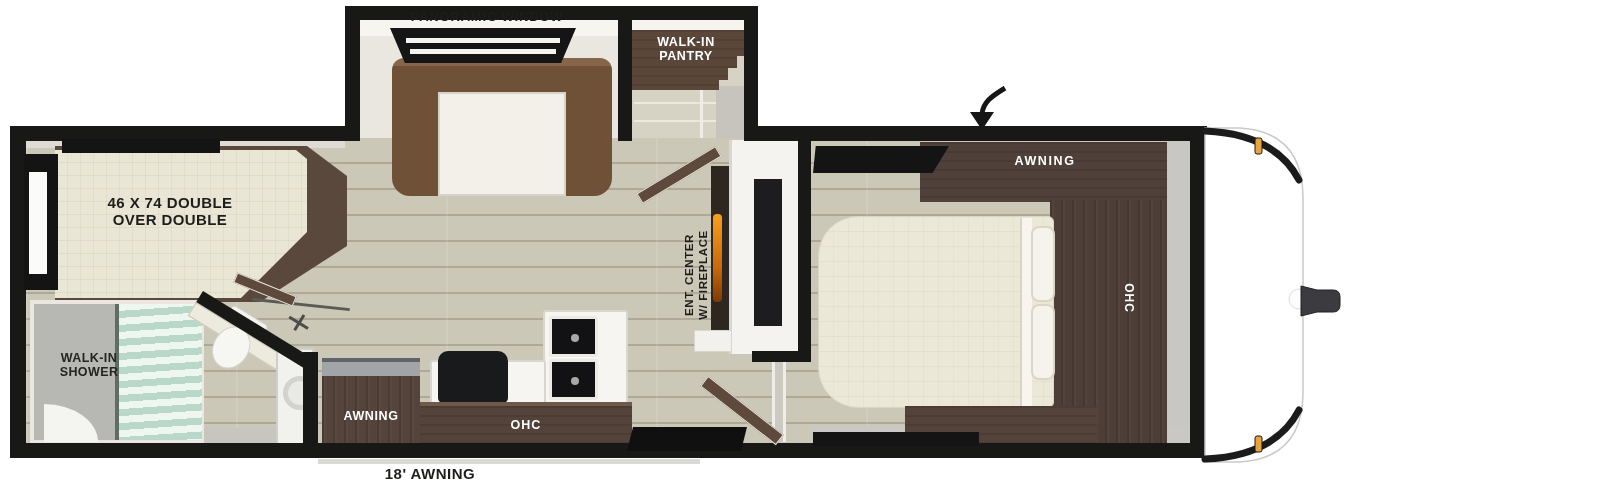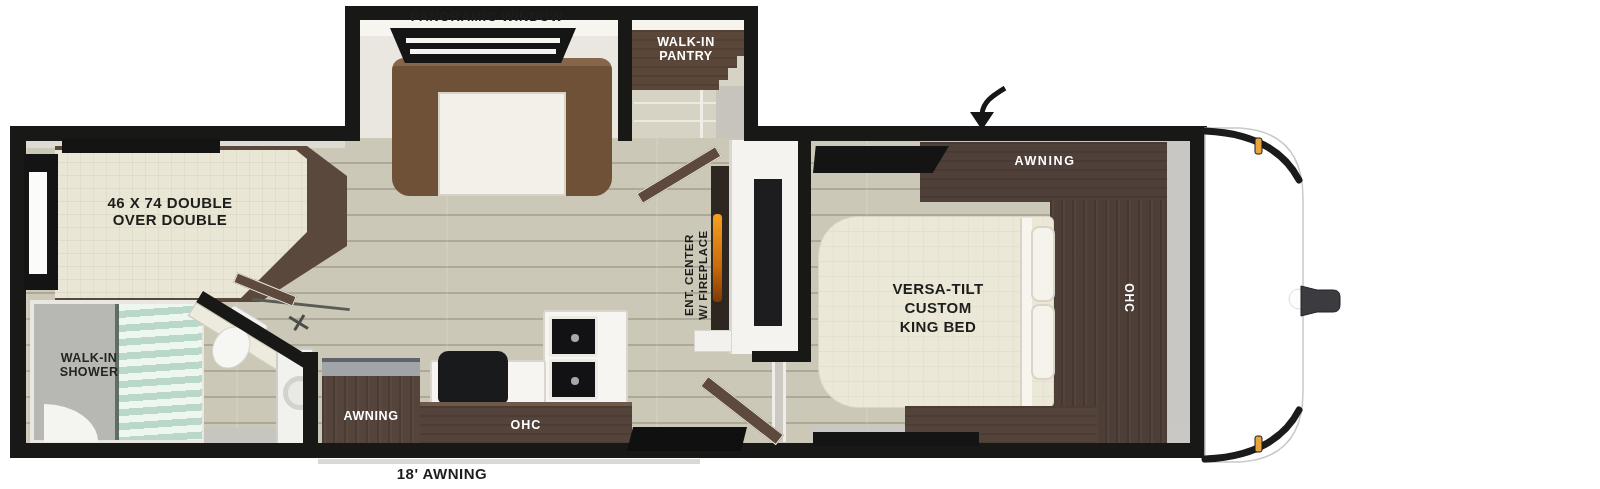--- a/index.html
+++ b/index.html
@@ -131,31 +131,28 @@
   <div class="el doorp" style="left:694px;top:404px;width:96px;height:13px;transform:rotate(38deg);"></div>
   <div class="el" style="left:630px;top:427px;width:114px;height:24px;background:#101010;transform:skewX(-14deg);"></div>
 
   <div class="lb" style="left:377px;top:8px;width:220px;height:18px;font-size:13px;letter-spacing:.8px;">PANORAMIC WINDOW</div>
   <div class="lb white" style="left:636px;top:30px;width:100px;height:38px;font-size:12.5px;letter-spacing:.6px;">WALK-IN
 PANTRY</div>
   <div class="lb" style="left:70px;top:190px;width:200px;height:42px;font-size:15px;line-height:17px;">46 X 74 DOUBLE
 OVER DOUBLE</div>
   <div class="lb" style="left:34px;top:344px;width:110px;height:42px;font-size:12.5px;color:#242422;">WALK-IN
 SHOWER</div>
-  <div class="lb" style="left:848px;top:272px;width:180px;height:70px;font-size:15px;line-height:19px;">VERSA-TILT
-CUSTOM
-KING BED</div>
   <div class="lb white" style="left:965px;top:152px;width:160px;height:18px;font-size:12.5px;letter-spacing:1.6px;">AWNING</div>
   <div class="lb white" style="left:1070px;top:290px;width:116px;height:16px;font-size:12px;letter-spacing:1px;transform:rotate(90deg);">OHC</div>
   <div class="lb white" style="left:420px;top:417px;width:212px;height:16px;font-size:12.5px;letter-spacing:1px;">OHC</div>
   <div class="lb white" style="left:322px;top:408px;width:98px;height:16px;font-size:12.5px;letter-spacing:.6px;">AWNING</div>
   <div class="lb" style="left:616px;top:258px;width:160px;height:34px;font-size:11.5px;line-height:14px;letter-spacing:.6px;transform:rotate(-90deg);">ENT. CENTER
 W/ FIREPLACE</div>
   <div class="el" style="left:318px;top:459px;width:382px;height:5px;background:#d9d9d5;"></div>
-  <div class="lb" style="left:342px;top:464px;width:200px;height:20px;font-size:15px;letter-spacing:.5px;">18' AWNING</div>
+  <div class="lb" style="left:330px;top:464px;width:200px;height:20px;font-size:15px;letter-spacing:.5px;">18' AWNING</div>
 
   <svg style="position:absolute;left:960px;top:86px;" width="60" height="48" viewBox="0 0 60 48">
     <path d="M45,2 C32,10 23,16 22,28" fill="none" stroke="#161616" stroke-width="5"></path>
     <polygon points="10,26 34,26 22,44" fill="#161616"></polygon>
   </svg>
 
   <svg style="position:absolute;left:1195px;top:118px;" width="160" height="360" viewBox="0 0 160 360">
     <path d="M10,10 L45,10 Q108,14 108,80 L108,274 Q108,340 45,344 L10,344 Z" fill="#ffffff" stroke="#c9c9c9" stroke-width="1.5"></path>
     <path d="M10,13 Q80,16 104,62" fill="none" stroke="#1b1b1b" stroke-width="7" stroke-linecap="round"></path>
     <path d="M10,341 Q80,338 104,292" fill="none" stroke="#1b1b1b" stroke-width="7" stroke-linecap="round"></path>

